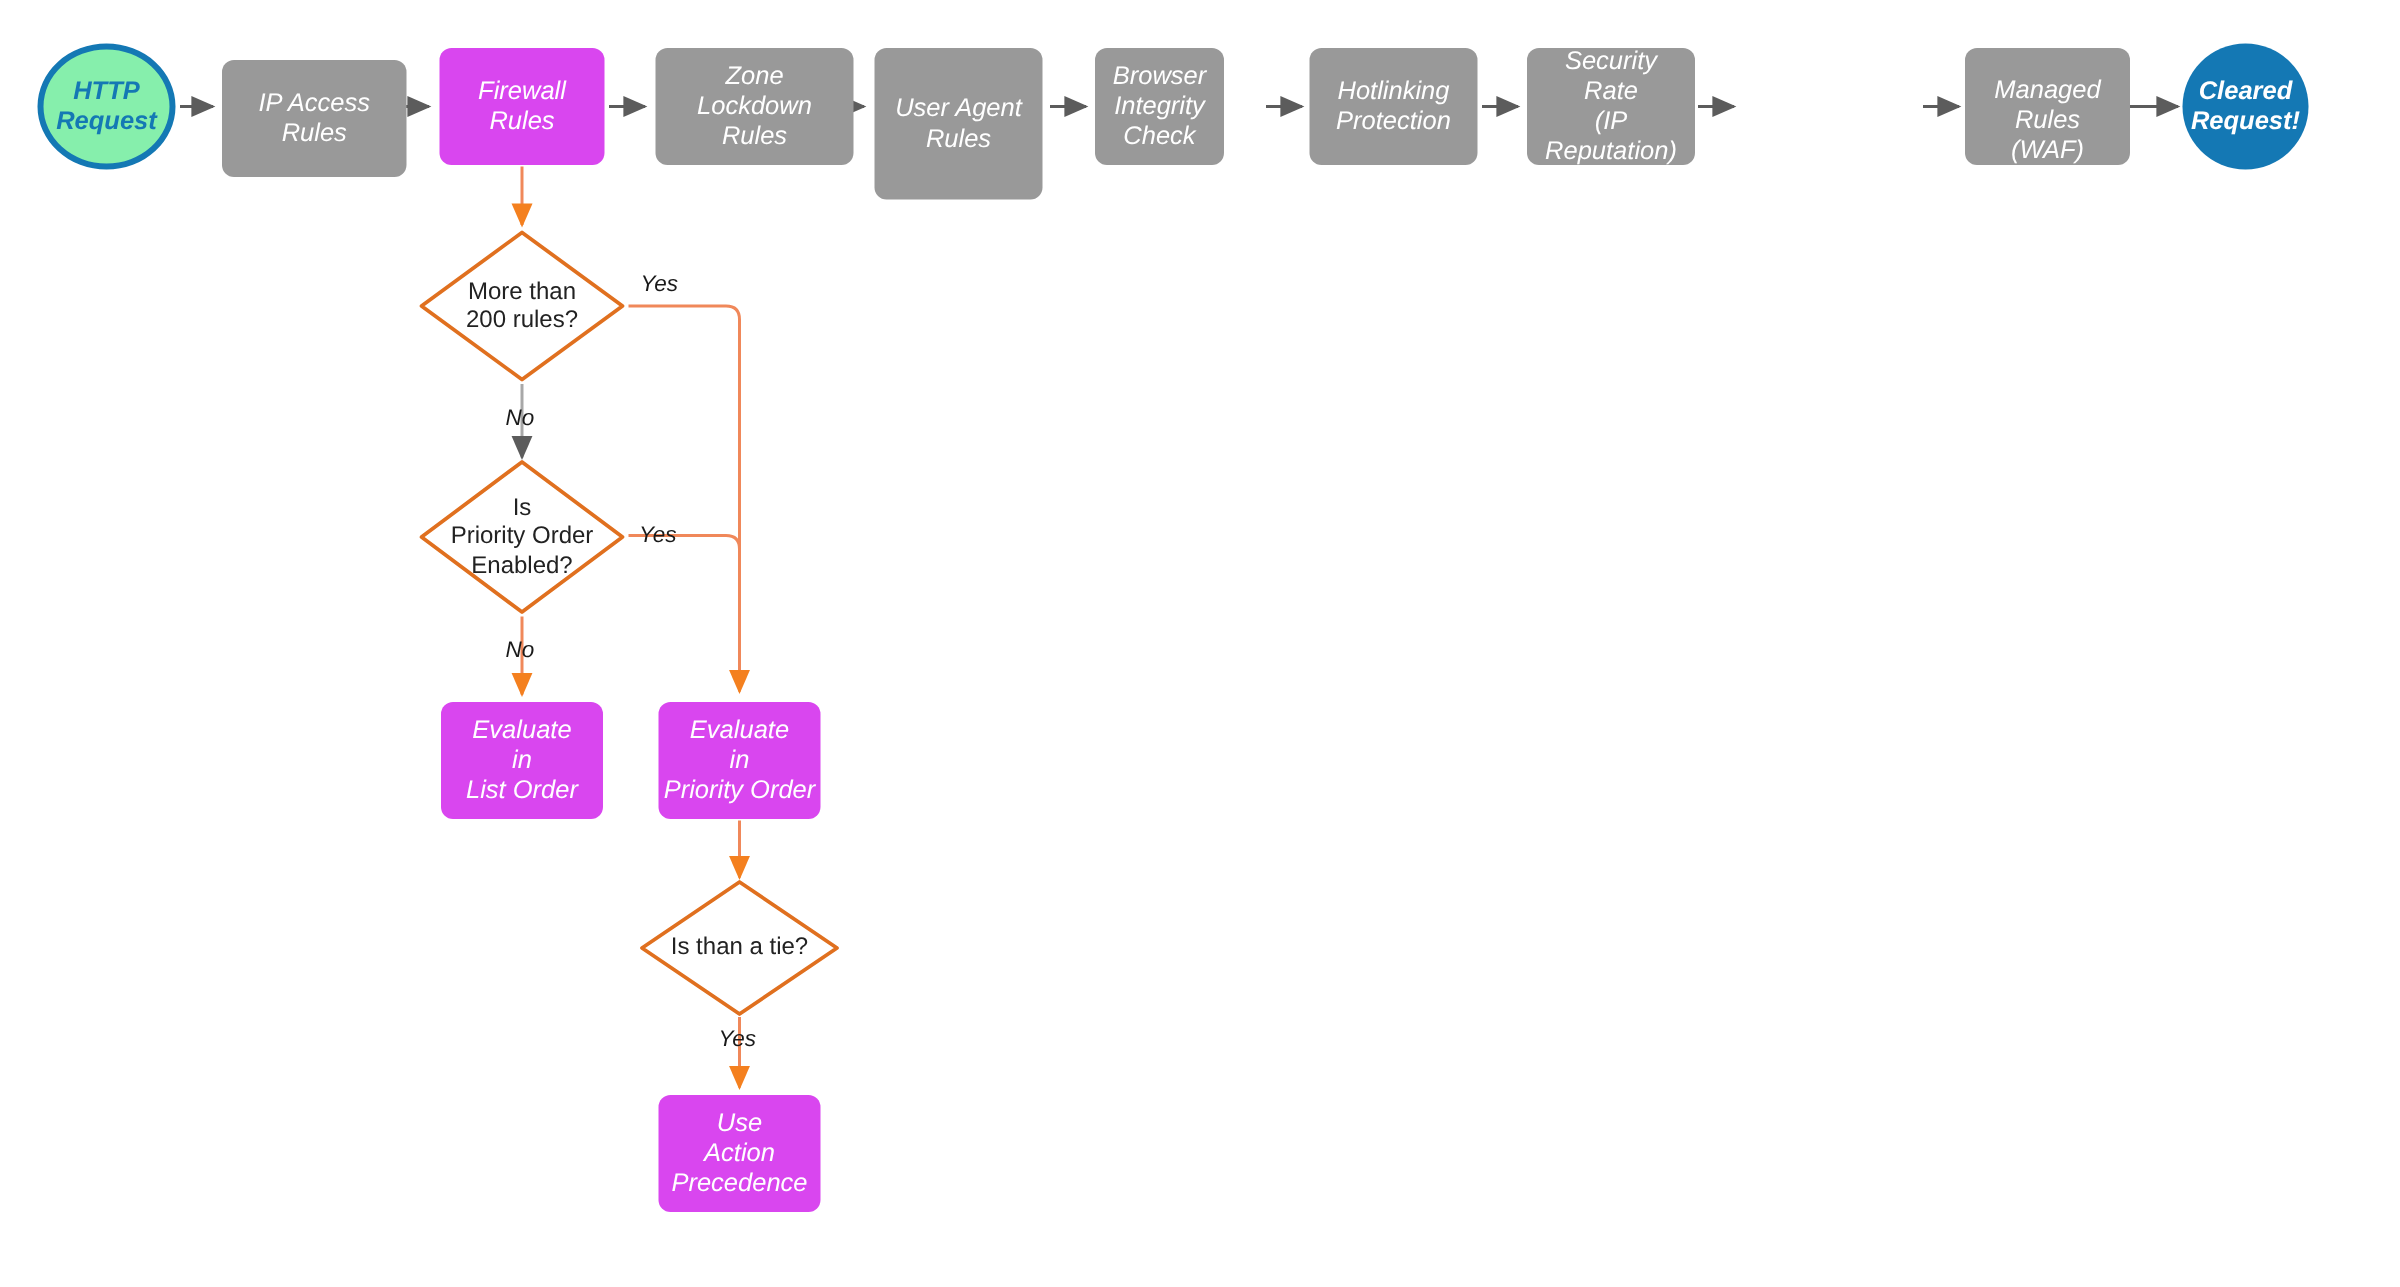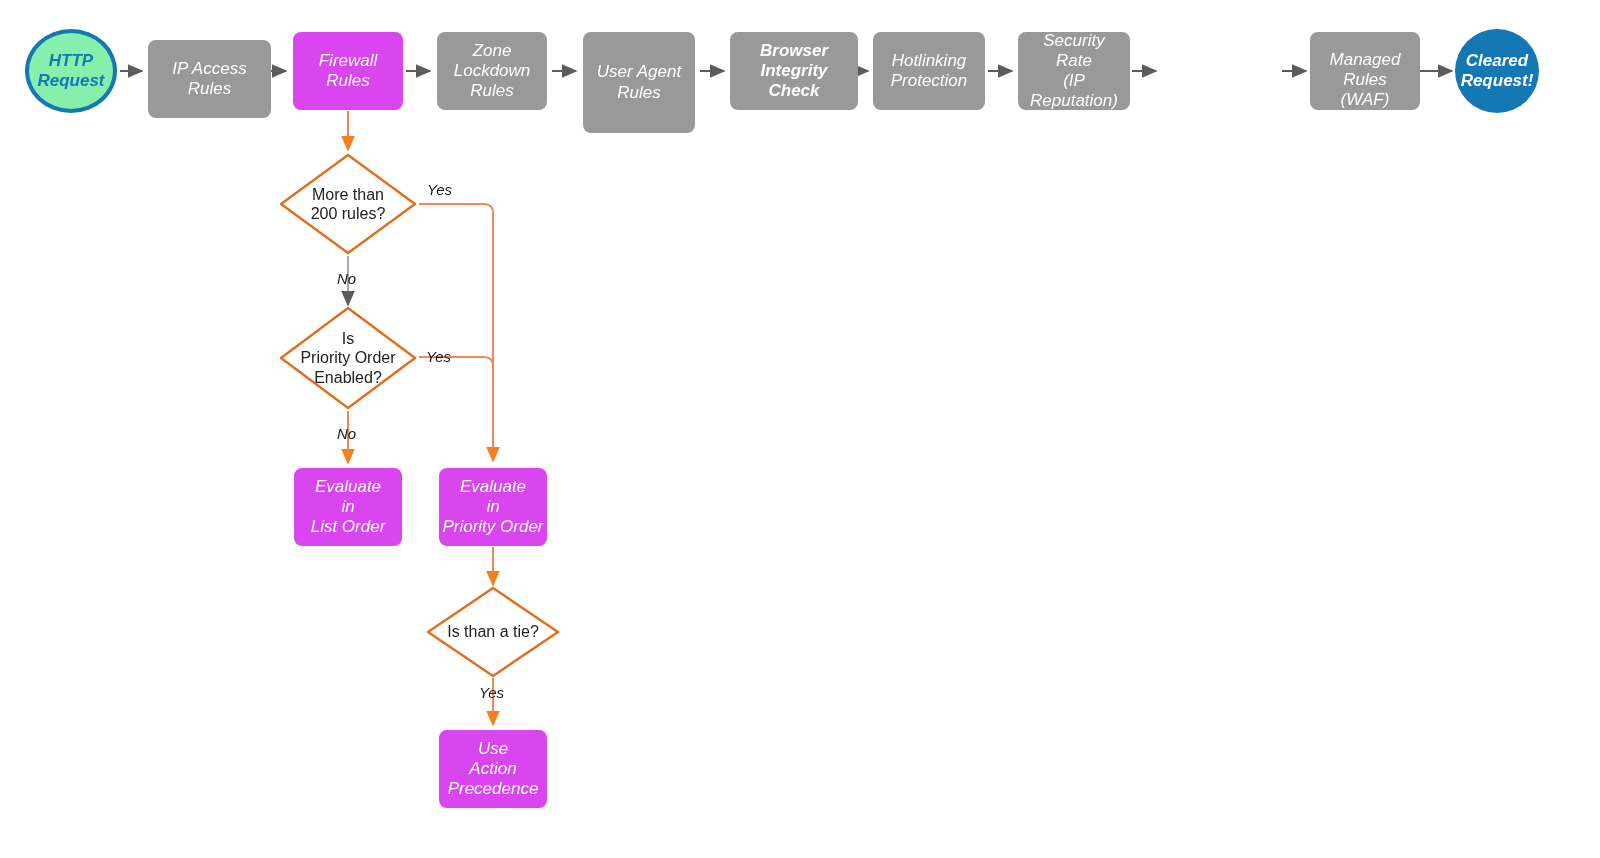--- a/index.html
+++ b/index.html
@@ -173,32 +173,32 @@
   <div class="node box gray" style="left:148px; top:40px; width:123px; height:78px;align-items:center;">
     <span class="node-label">IP Access
 Rules</span>
   </div>
 
   <div class="node box orange" style="left:293px; top:32px; width:110px; height:78px;">
     <span class="node-label">Firewall
 Rules</span>
   </div>
 
-  <div class="node box gray" style="left:437px; top:32px; width:110px; height:78px;">
+  <div class="node box gray" style="left:437px; top:32px; width:132px; height:78px;">
     <span class="node-label">Zone
 Lockdown
 Rules</span>
   </div>
 
   <div class="node box gray" style="left:583px; top:32px; width:112px; height:101px;">
     <span class="node-label">User Agent
 Rules</span>
   </div>
 
-  <div class="node box gray" style="left:730px; top:32px; width:128px; height:78px;font-weight:bold;">
+  <div class="node box gray" style="left:730px; top:32px; width:86px; height:78px;">
     <span class="node-label">Browser
 Integrity
 Check</span>
   </div>
 
   <div class="node box gray" style="left:873px; top:32px; width:112px; height:78px;">
     <span class="node-label">Hotlinking
 Protection</span>
   </div>
 

